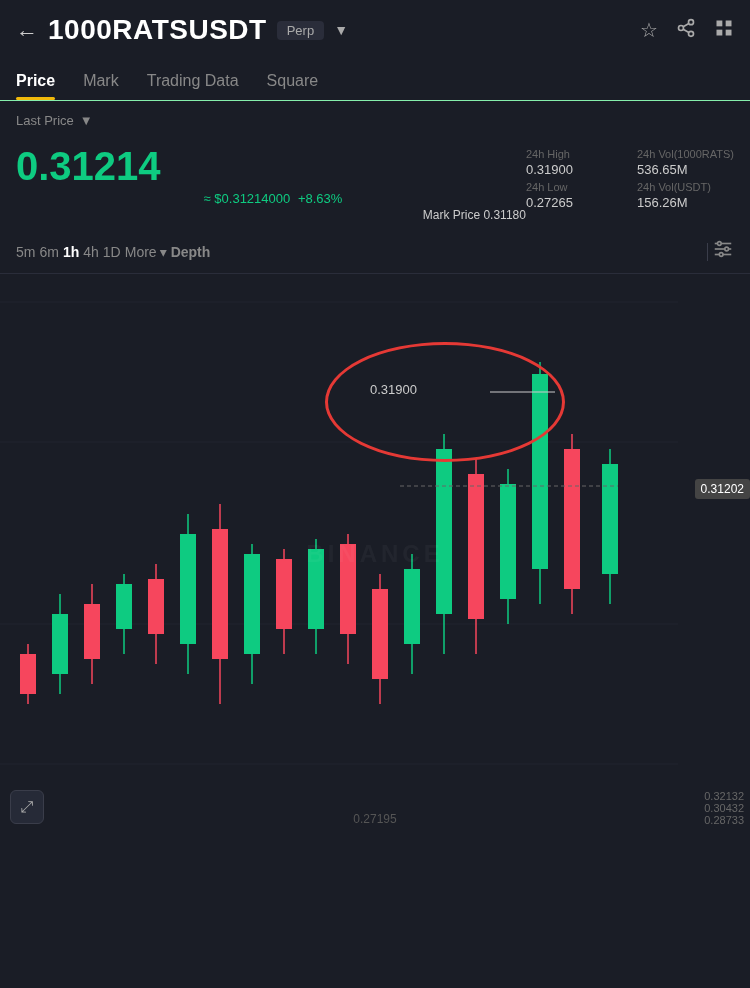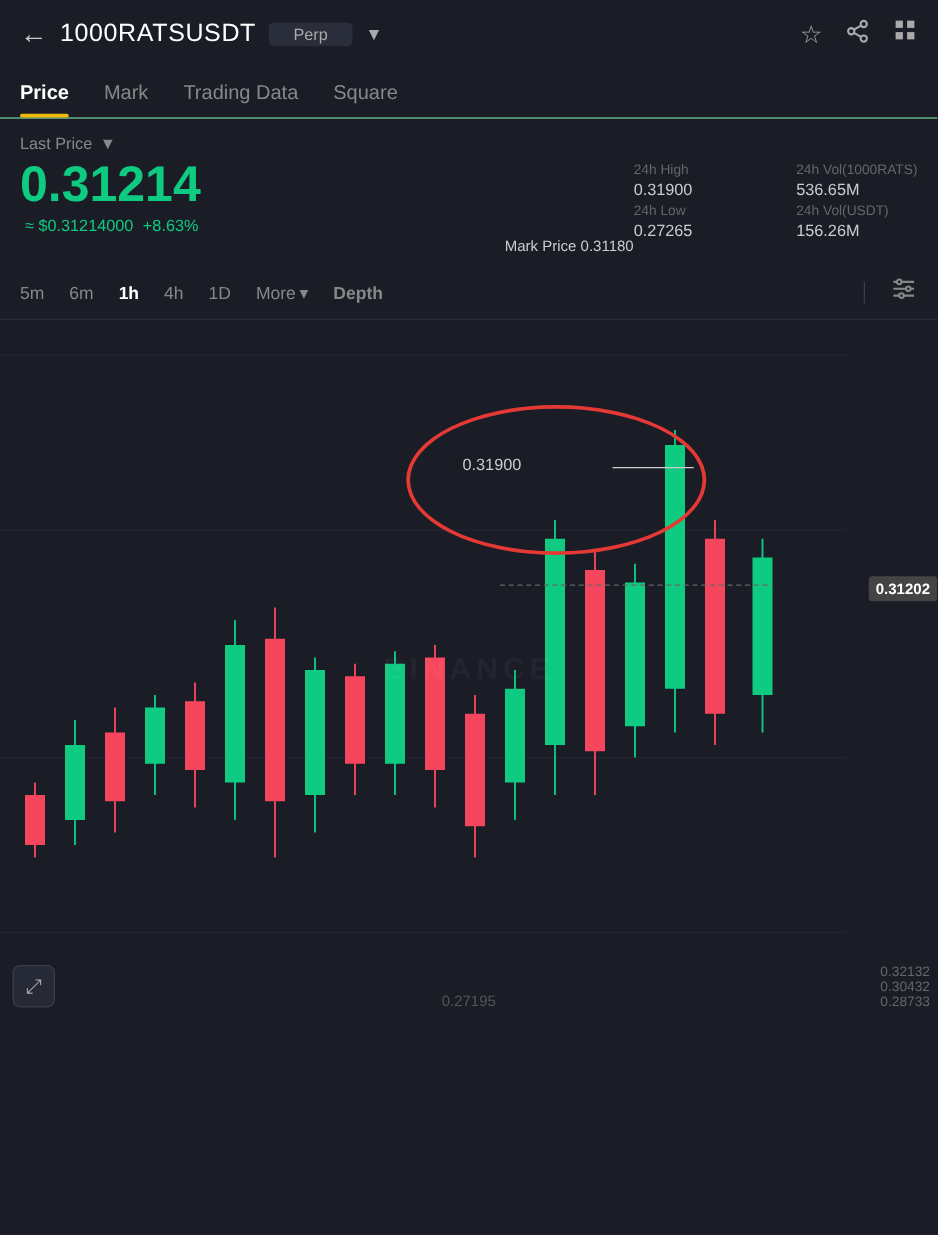--- a/index.html
+++ b/index.html
@@ -24,31 +24,31 @@
       display: flex;
       align-items: center;
       gap: 10px;
     }
     .back-icon {
       font-size: 22px;
       color: #ccc;
       cursor: pointer;
     }
     .header-title {
-      font-size: 20px;
-      font-weight: 400;
+      font-size: 28px;
+      font-weight: 700;
       color: #fff;
       letter-spacing: 0.5px;
     }
     .header-badge {
       font-size: 13px;
       color: #aaa;
       background: #2a2d3a;
       border-radius: 4px;
-      padding: 2px 20px;
+      padding: 2px 10px;
     }
     .header-dropdown {
       font-size: 14px;
       color: #aaa;
     }
     .header-right {
       display: flex;
       align-items: center;
       gap: 18px;
     }
@@ -93,58 +93,59 @@
     .price-section {
       padding: 12px 16px 8px;
       background: #1a1d26;
     }
     .last-price-label {
       display: flex;
       align-items: center;
       gap: 6px;
       font-size: 13px;
       color: #888;
-      margin-bottom: 4px;
+      margin-bottom: 16px;
     }
     .price-row {
       display: flex;
       align-items: flex-start;
       justify-content: space-between;
     }
     .price-left {
       flex: 1;
     }
     .main-price {
       font-size: 40px;
       font-weight: 700;
       color: #0ecb81;
       line-height: 1.1;
     }
     .usd-price {
       font-size: 13px;
       color: #888;
       margin-top: 3px;
+      text-align: center;
     }
     .usd-price span {
       color: #0ecb81;
       margin-left: 4px;
     }
     .mark-price {
       font-size: 12px;
       color: #888;
       margin-top: 2px;
       text-align: right;
     }
     .mark-price span {
       color: #ccc;
     }
     .price-right {
       display: grid;
       grid-template-columns: 1fr 1fr;
-      gap: 4px 33px;
+      gap: 4px 14px;
       font-size: 12px;
       text-align: right;
       padding-top: 4px;
     }
     .stat-block {
       text-align: left;
     }
     .stat-label {
       color: #666;
       font-size: 11px;
@@ -154,21 +155,21 @@
       color: #ccc;
       font-size: 13px;
       font-weight: 500;
     }
 
     
     .timeframe-bar {
       display: flex;
       align-items: center;
       padding: 8px 16px;
-      gap: 20px;
+      gap: 4px;
       background: #1a1d26;
       border-bottom: 1px solid #2a2d3a;
     }
     .tf-item {
       font-size: 14px;
       color: #888;
       cursor: pointer;
       padding: 4px 0;
     }
     .tf-item.active {
@@ -242,21 +243,21 @@
     }
 
     
     .current-price-tag {
       position: absolute;
       right: 0;
       top: 205px;
       background: #444;
       color: #fff;
       font-size: 12px;
-      font-weight: 700;
+      font-weight: 400;
       padding: 3px 6px;
       border-radius: 3px;
     }
 
     
     .annotation-label {
       position: absolute;
       top: 108px;
       left: 370px;
       font-size: 13px;

